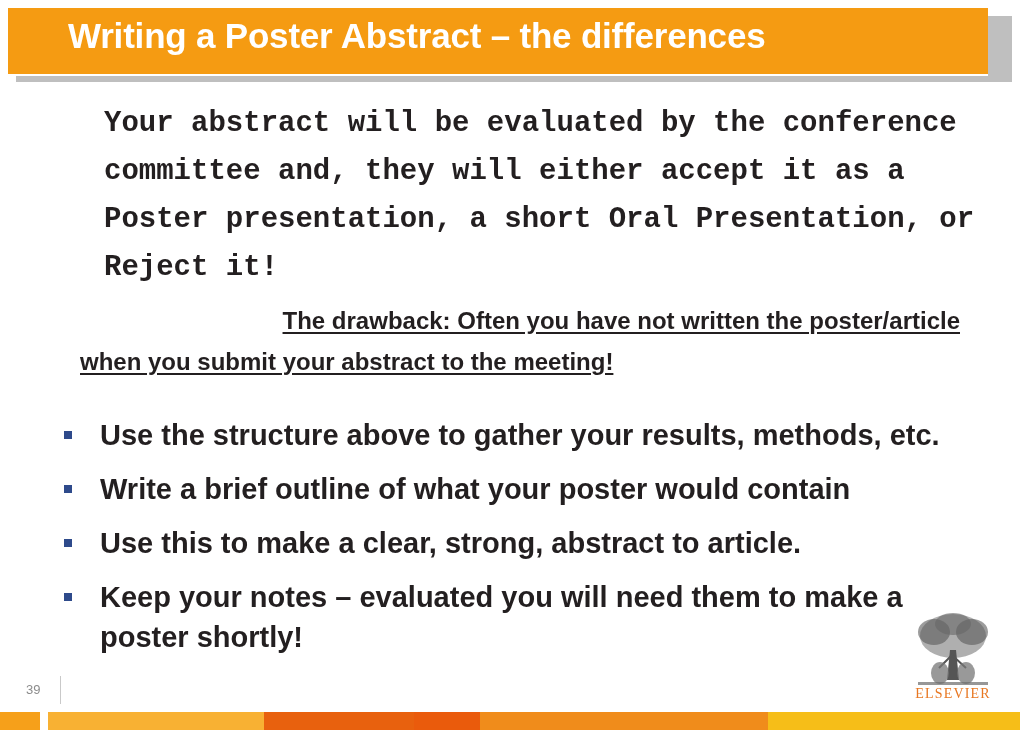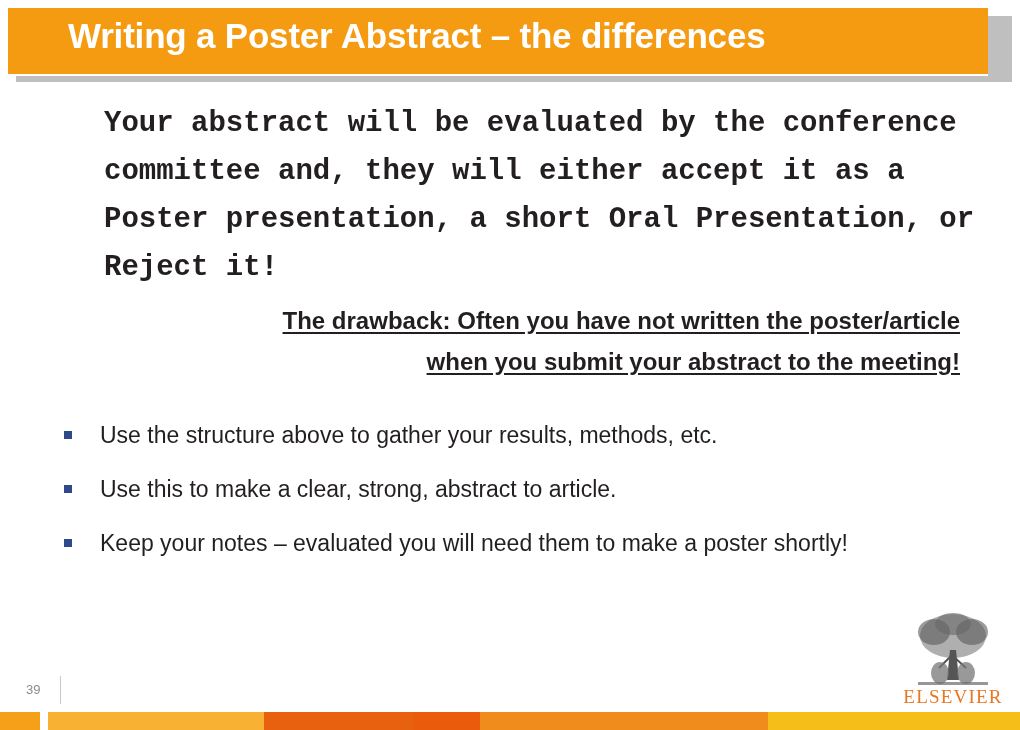--- a/index.html
+++ b/index.html
@@ -87,34 +87,34 @@
     width: 880px;
     font-size: 24px;
     font-weight: bold;
     line-height: 41px;
     color: #231F20;
     text-align: center;
     text-decoration: underline;
     text-underline-offset: 3px;
   }
   .drawback .l1 { display: block; text-align: right; }
-  .drawback .l2 { display: block; text-align: right; }
+  .drawback .l2 { display: block; text-align: left; }
 
   .bullets {
     position: absolute;
     left: 56px;
     top: 415px;
     width: 930px;
   }
   .bullet {
     position: relative;
     padding-left: 44px;
     margin-bottom: 14px;
-    font-size: 23px;
-    font-weight: normal;
+    font-size: 29px;
+    font-weight: bold;
     line-height: 40px;
     color: #231F20;
   }
   .bullet .marker {
     position: absolute;
     left: 8px;
     top: 16px;
     width: 8px;
     height: 8px;
     background: #2E4A8B;
@@ -153,21 +153,21 @@
     width: 110px;
     height: 78px;
   }
   .logo-word {
     position: absolute;
     left: 0;
     top: 76px;
     width: 110px;
     text-align: center;
     font-family: "Liberation Serif", serif;
-    font-size: 19px;
+    font-size: 14px;
     letter-spacing: 1.2px;
     color: #E87722;
   }
 
   
   .bottom-bar {
     position: absolute;
     left: 0;
     top: 712px;
     width: 1020px;
@@ -202,20 +202,24 @@
 
   <div class="drawback">
     <span class="l1">The drawback: Often you have not written the poster/article</span>
     <span class="l2">when you submit your abstract to the meeting!</span>
   </div>
 
   <div class="bullets">
     <div class="bullet">
       <span class="marker"></span>
       <span>Use the structure above to gather your results, methods, etc.</span>
+    </div>
+    <div class="bullet">
+      <span class="marker"></span>
+      <span>Write a brief outline of what your poster would contain</span>
     </div>
     <div class="bullet">
       <span class="marker"></span>
       <span>Use this to make a clear, strong,  abstract to article.</span>
     </div>
     <div class="bullet">
       <span class="marker"></span>
       <span>Keep your notes – evaluated you will need them to make a poster shortly!</span>
     </div>
   </div>

